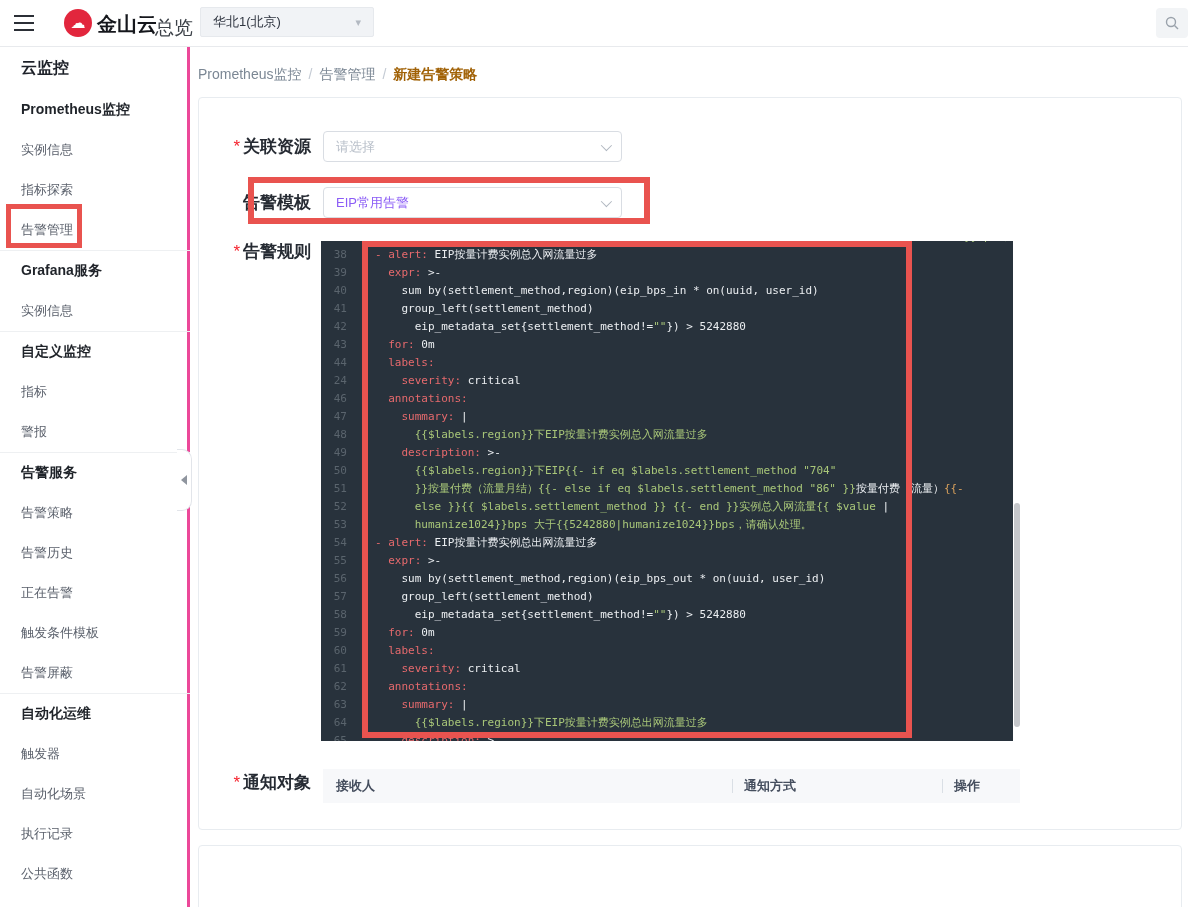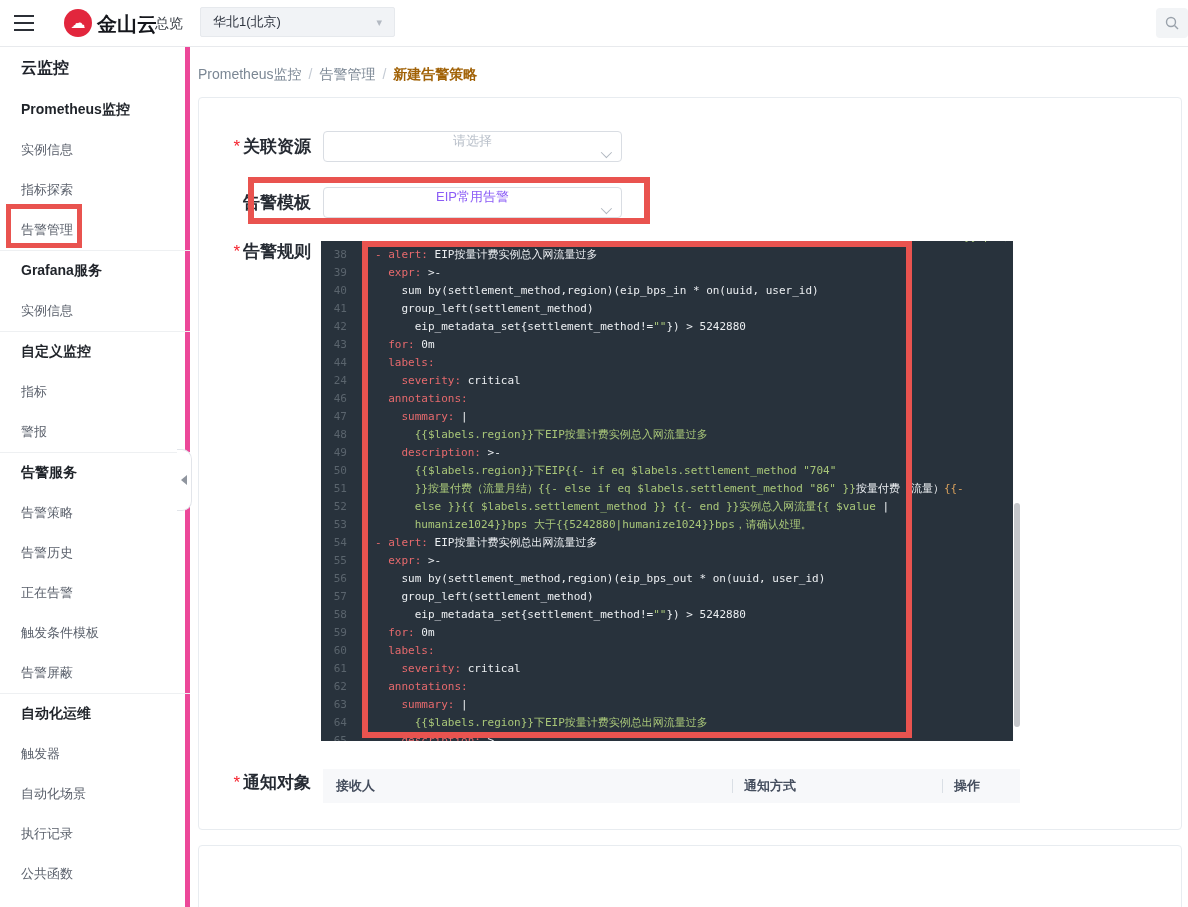--- a/index.html
+++ b/index.html
@@ -12,31 +12,31 @@
   .app{position:relative;width:1188px;height:907px;}
 
   
   .hdr{position:absolute;left:0;top:0;width:1188px;height:47px;background:#fff;
        border-bottom:1px solid #e8eaed;z-index:5;}
   .burger{position:absolute;left:14px;top:15px;width:20px;height:16px;cursor:pointer;}
   .burger i{display:block;height:2px;background:#2b2f36;margin-bottom:5px;}
   .logo{position:absolute;left:64px;top:9px;width:28px;height:28px;border-radius:50%;
         background:#e2263d;color:#fff;text-align:center;line-height:28px;font-size:15px;}
   .brand{position:absolute;left:97px;top:11px;font-size:20px;font-weight:bold;color:#15171c;}
-  .overview{position:absolute;left:155px;top:15px;font-size:14px;color:#3c4148;cursor:pointer;}
-  .region{position:absolute;left:200px;top:7px;width:195px;height:30px;background:#f1f3f6;
+  .overview{position:absolute;left:155px;top:15px;font-size:19px;color:#3c4148;cursor:pointer;}
+  .region{position:absolute;left:200px;top:7px;width:174px;height:30px;background:#f1f3f6;
           border:1px solid #e6e9ed;border-radius:2px;display:flex;align-items:center;
           padding:0 12px;font-size:13px;color:#2f3540;cursor:pointer;}
   .region .arrow{margin-left:auto;color:#b3b9c2;font-size:11px;}
   .searchbtn{position:absolute;left:1156px;top:8px;width:32px;height:30px;background:#f2f4f6;
           border-radius:4px;display:flex;align-items:center;justify-content:center;cursor:pointer;}
 
   
   .sidebar{position:absolute;left:0;top:47px;width:190px;height:860px;background:#fff;
-           border-right:5px solid #ec4899;padding-left:21px;}
+           border-right:3px solid #ec4899;padding-left:21px;}
   .sb-title{height:43px;display:flex;align-items:center;font-size:16px;font-weight:bold;color:#1d2129;}
   .sb-row{height:40px;display:flex;align-items:center;font-size:13px;color:#5b616c;cursor:pointer;}
   .sb-row.sect{font-size:14px;font-weight:bold;color:#1f2329;cursor:default;}
   .sb-div{height:1px;background:#eef0f2;margin-left:-21px;width:190px;}
   .collapse{position:absolute;left:177px;top:449px;width:15px;height:62px;background:#fff;
             border:1px solid #e2e5ea;border-left:none;border-radius:0 10px 10px 0;
             display:flex;align-items:center;justify-content:center;cursor:pointer;z-index:6;}
   .collapse .tri{width:0;height:0;border-top:5px solid transparent;border-bottom:5px solid transparent;
             border-right:6px solid #8f959e;}
 
@@ -48,21 +48,21 @@
 
   .card{position:absolute;background:#fff;border:1px solid #e8ecf0;border-radius:4px;}
   .card1{left:198px;top:97px;width:984px;height:733px;}
   .card2{left:198px;top:845px;width:984px;height:120px;}
 
   .flabel{position:absolute;left:0;width:112px;text-align:right;font-size:17px;
           font-weight:600;color:#262b33;line-height:16px;}
   .req{color:var(--req);margin-right:3px;font-weight:normal;}
   .select{position:absolute;left:124px;width:299px;height:31px;border:1px solid #d9dde3;
           border-radius:4px;display:flex;align-items:center;padding:0 12px;font-size:13px;
-          background:#fff;cursor:pointer;flex-direction:column;}
+          background:#fff;cursor:pointer;}
   .select .ph{color:#b8bfc9;}
   .select .val{color:#8b5cf6;}
   .chev{margin-left:auto;width:8px;height:8px;border-right:1.5px solid #b0b7c0;
         border-bottom:1.5px solid #b0b7c0;transform:rotate(45deg) translateY(-2px);}
 
   
   .editor{position:absolute;left:122px;top:143px;width:692px;height:500px;background:var(--edbg);
           overflow:hidden;cursor:text;}
   .cl{height:18px;display:flex;white-space:pre;
       font-family:"DejaVu Sans Mono","Liberation Mono",monospace;font-size:11px;line-height:18px;}

